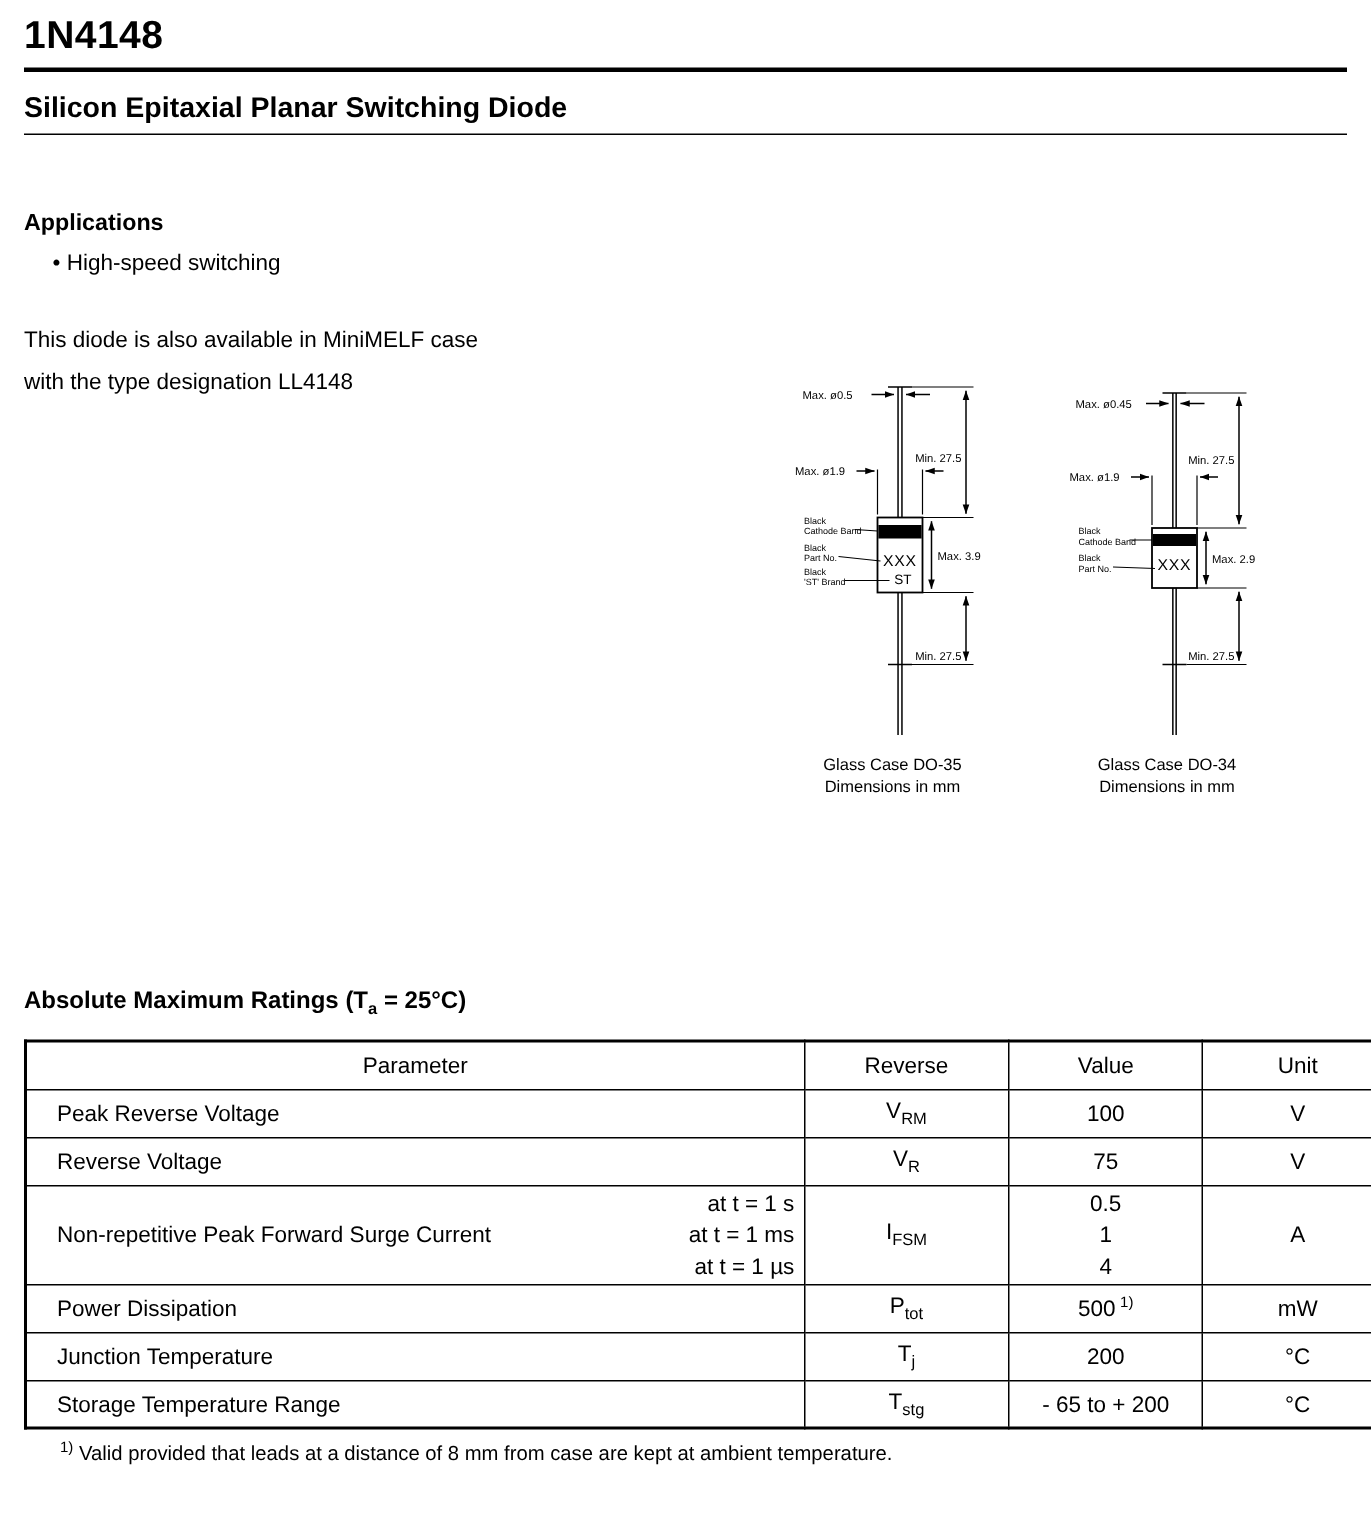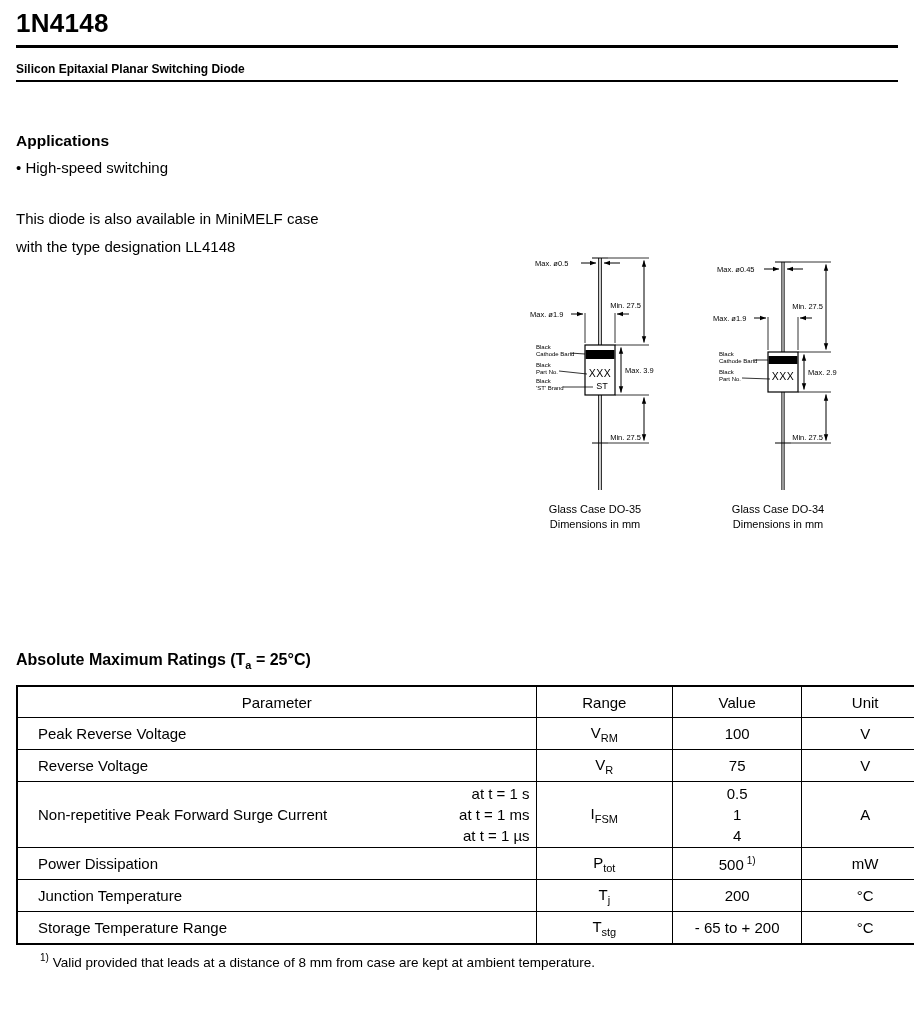--- a/index.html
+++ b/index.html
@@ -5,25 +5,25 @@
   * { margin:0; padding:0; box-sizing:border-box; }
   html, body { background:#fff; }
   body {
     width:914px; height:1024px; overflow:hidden; position:relative;
     font-family:"Liberation Sans", sans-serif; color:#000;
   }
   .page { padding:0 16px; }
 
   .title { font-size:26px; font-weight:bold; padding-top:9px; line-height:1.15; letter-spacing:0.3px; }
   .rule-thick { height:3px; background:#000; margin-top:6px; }
-  .subtitle { font-size:12px; font-weight:bold; margin-top:14px; line-height:1.2; }
+  .subtitle { font-size:19px; font-weight:bold; margin-top:14px; line-height:1.2; }
   .rule-thin { height:1.5px; background:#000; margin-top:4px; }
 
   .apps-heading { font-size:15.5px; font-weight:bold; margin-top:50px; }
-  .apps-item { font-size:15px; margin-top:9px; }
+  .apps-item { font-size:15px; margin-top:9px;margin-left:19px; }
   .note { font-size:15px; margin-top:29px; line-height:28px; }
   .note span { display:block; }
 
   .diagrams { position:absolute; top:253px; left:0; width:914px; height:300px; }
   .pkg { position:absolute; top:0; }
   .pkg-left  { left:525px; }
   .pkg-right { left:705px; }
   .pkg line { stroke:#000; stroke-width:1; }
   .pkg .thin { stroke-width:0.8; }
   .pkg text { fill:#000; }
@@ -78,21 +78,21 @@
   <table class="ratings">
     <colgroup>
       <col style="width:502px">
         <col style="width:132px">
         <col style="width:125px">
         <col style="width:123px">
     </colgroup>
     <thead>
       <tr>
         <th class="c">Parameter</th>
-        <th class="c">Range</th>
+        <th class="c">Reverse</th>
         <th class="c">Value</th>
         <th class="c">Unit</th>
       </tr>
     </thead>
     <tbody>
       <tr>
         <td class="param">Peak Reverse Voltage</td>
         <td class="c"><span>V</span><sub>RM</sub></td>
         <td class="c">100</td>
         <td class="c">V</td>

